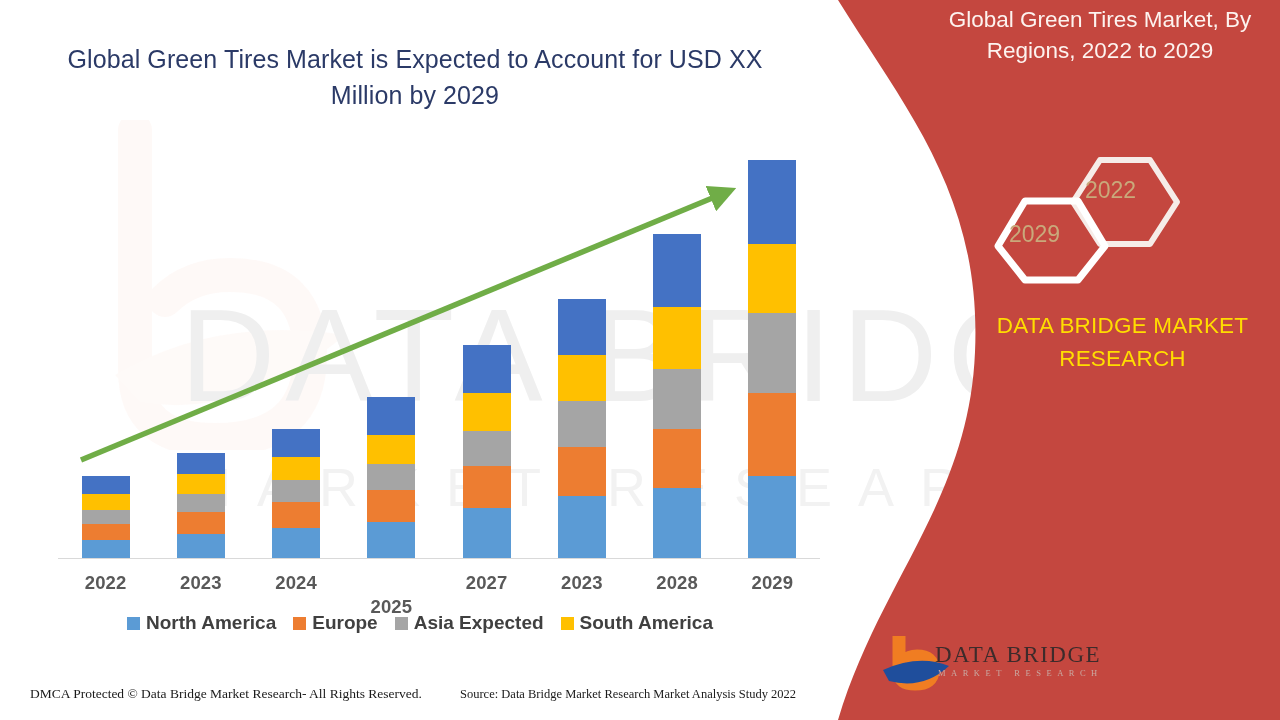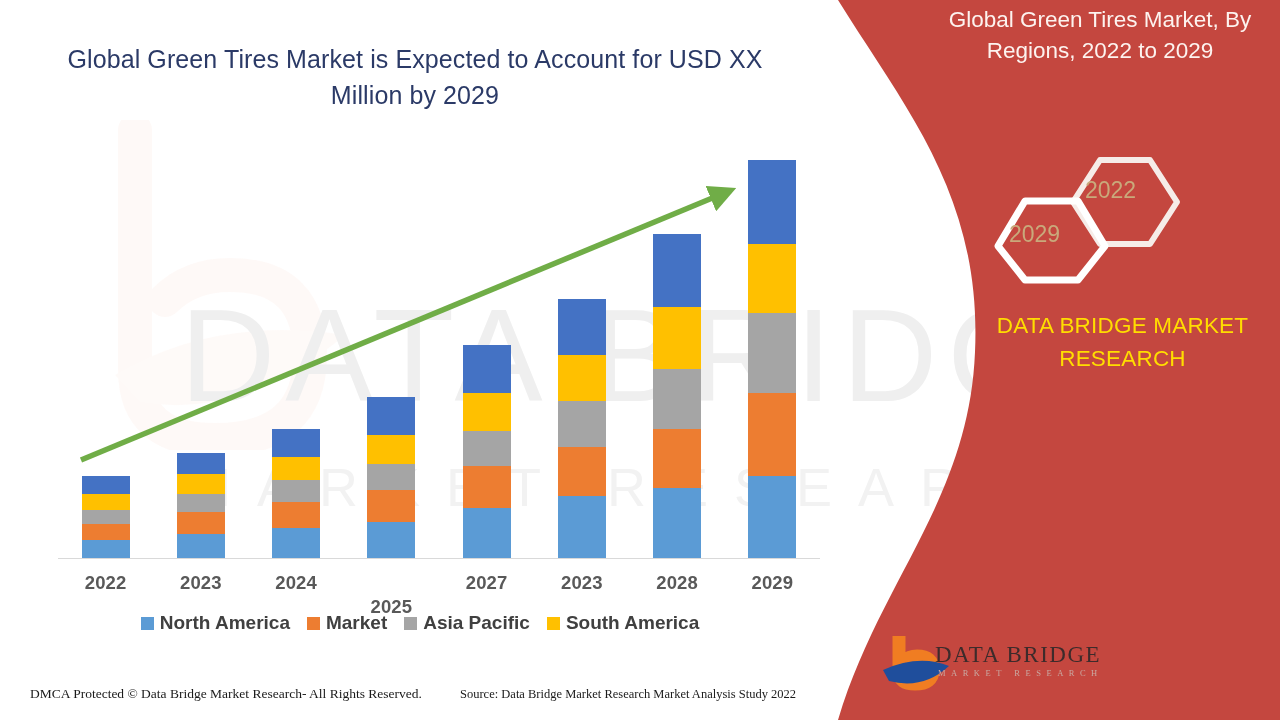--- a/index.html
+++ b/index.html
@@ -321,25 +321,25 @@
       </div>
   </div>
 
   <div class="legend" id="legend">
       <div class="legend-item">
         <span class="legend-swatch" style="background: rgb(91, 155, 213);"></span>
         <span class="legend-label">North America</span>
       </div>
       <div class="legend-item">
         <span class="legend-swatch" style="background: rgb(237, 125, 49);"></span>
-        <span class="legend-label">Market</span>
+        <span class="legend-label">Europe</span>
       </div>
       <div class="legend-item">
         <span class="legend-swatch" style="background: rgb(165, 165, 165);"></span>
-        <span class="legend-label">Asia Pacific</span>
+        <span class="legend-label">Asia Expected</span>
       </div>
       <div class="legend-item">
         <span class="legend-swatch" style="background: rgb(255, 192, 0);"></span>
         <span class="legend-label">South America</span>
       </div>
     </div>
 
   <div class="footer-dmca">DMCA Protected © Data Bridge Market Research- All Rights Reserved.</div>
   <div class="footer-source">Source: Data Bridge Market Research Market Analysis Study 2022</div>
 

